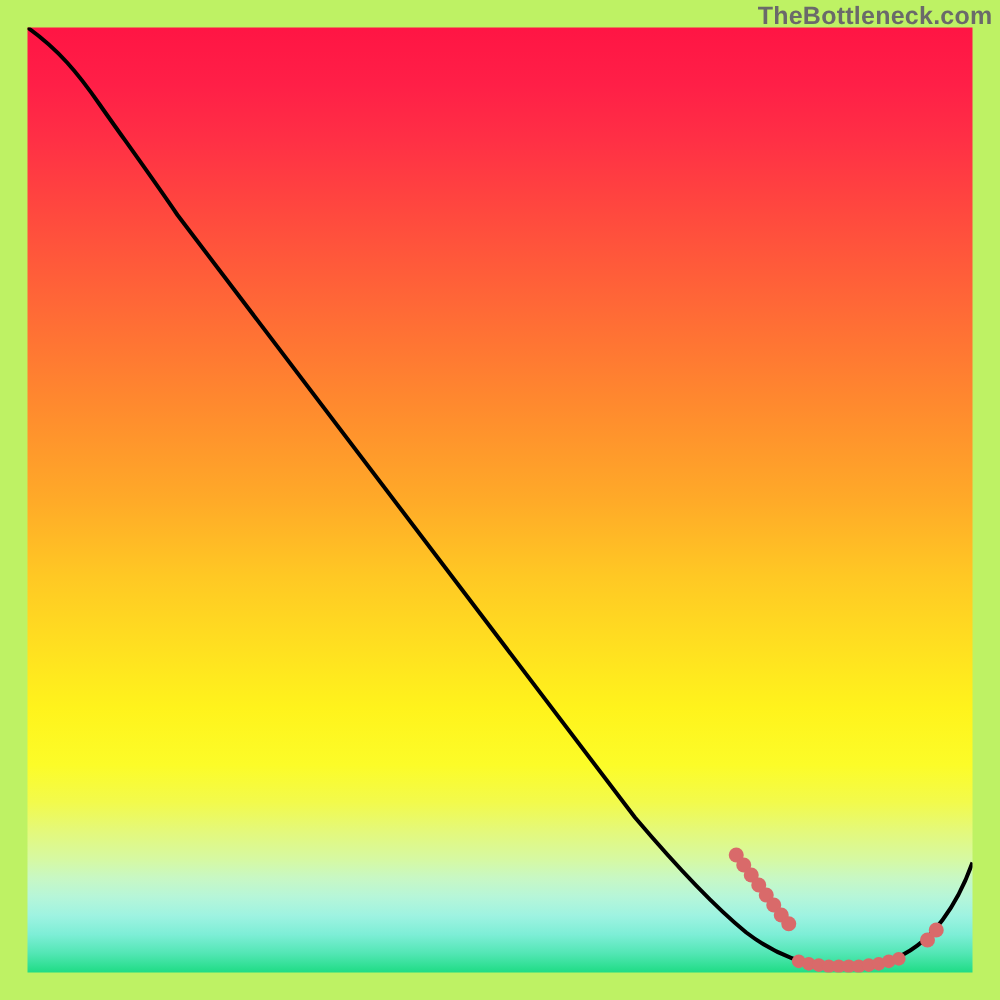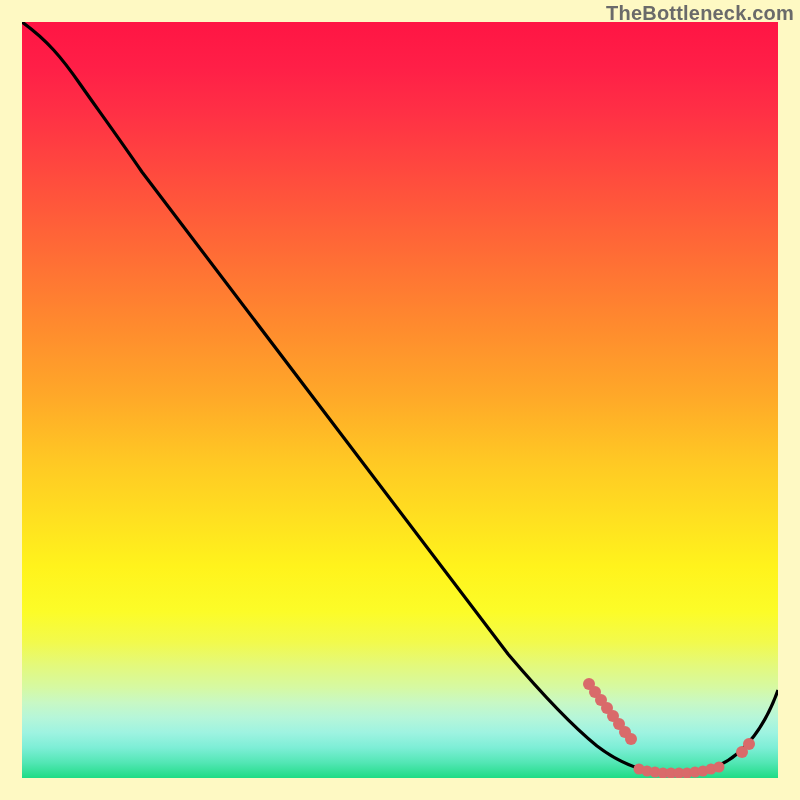--- a/index.html
+++ b/index.html
@@ -8,21 +8,21 @@
     width: 800px;
     height: 800px;
     background: #000;
     overflow: hidden;
     font-family: Arial, Helvetica, sans-serif;
   }
   .wrap {
     position: relative;
     width: 800px;
     height: 800px;
-    background: #fef9c3;
+    background: #bef264;
   }
   .watermark {
     position: absolute;
     top: 2px;
     right: 6px;
     color: #6a6a6a;
     font-weight: 700;
     font-size: 20px;
     letter-spacing: 0.2px;
     z-index: 5;

